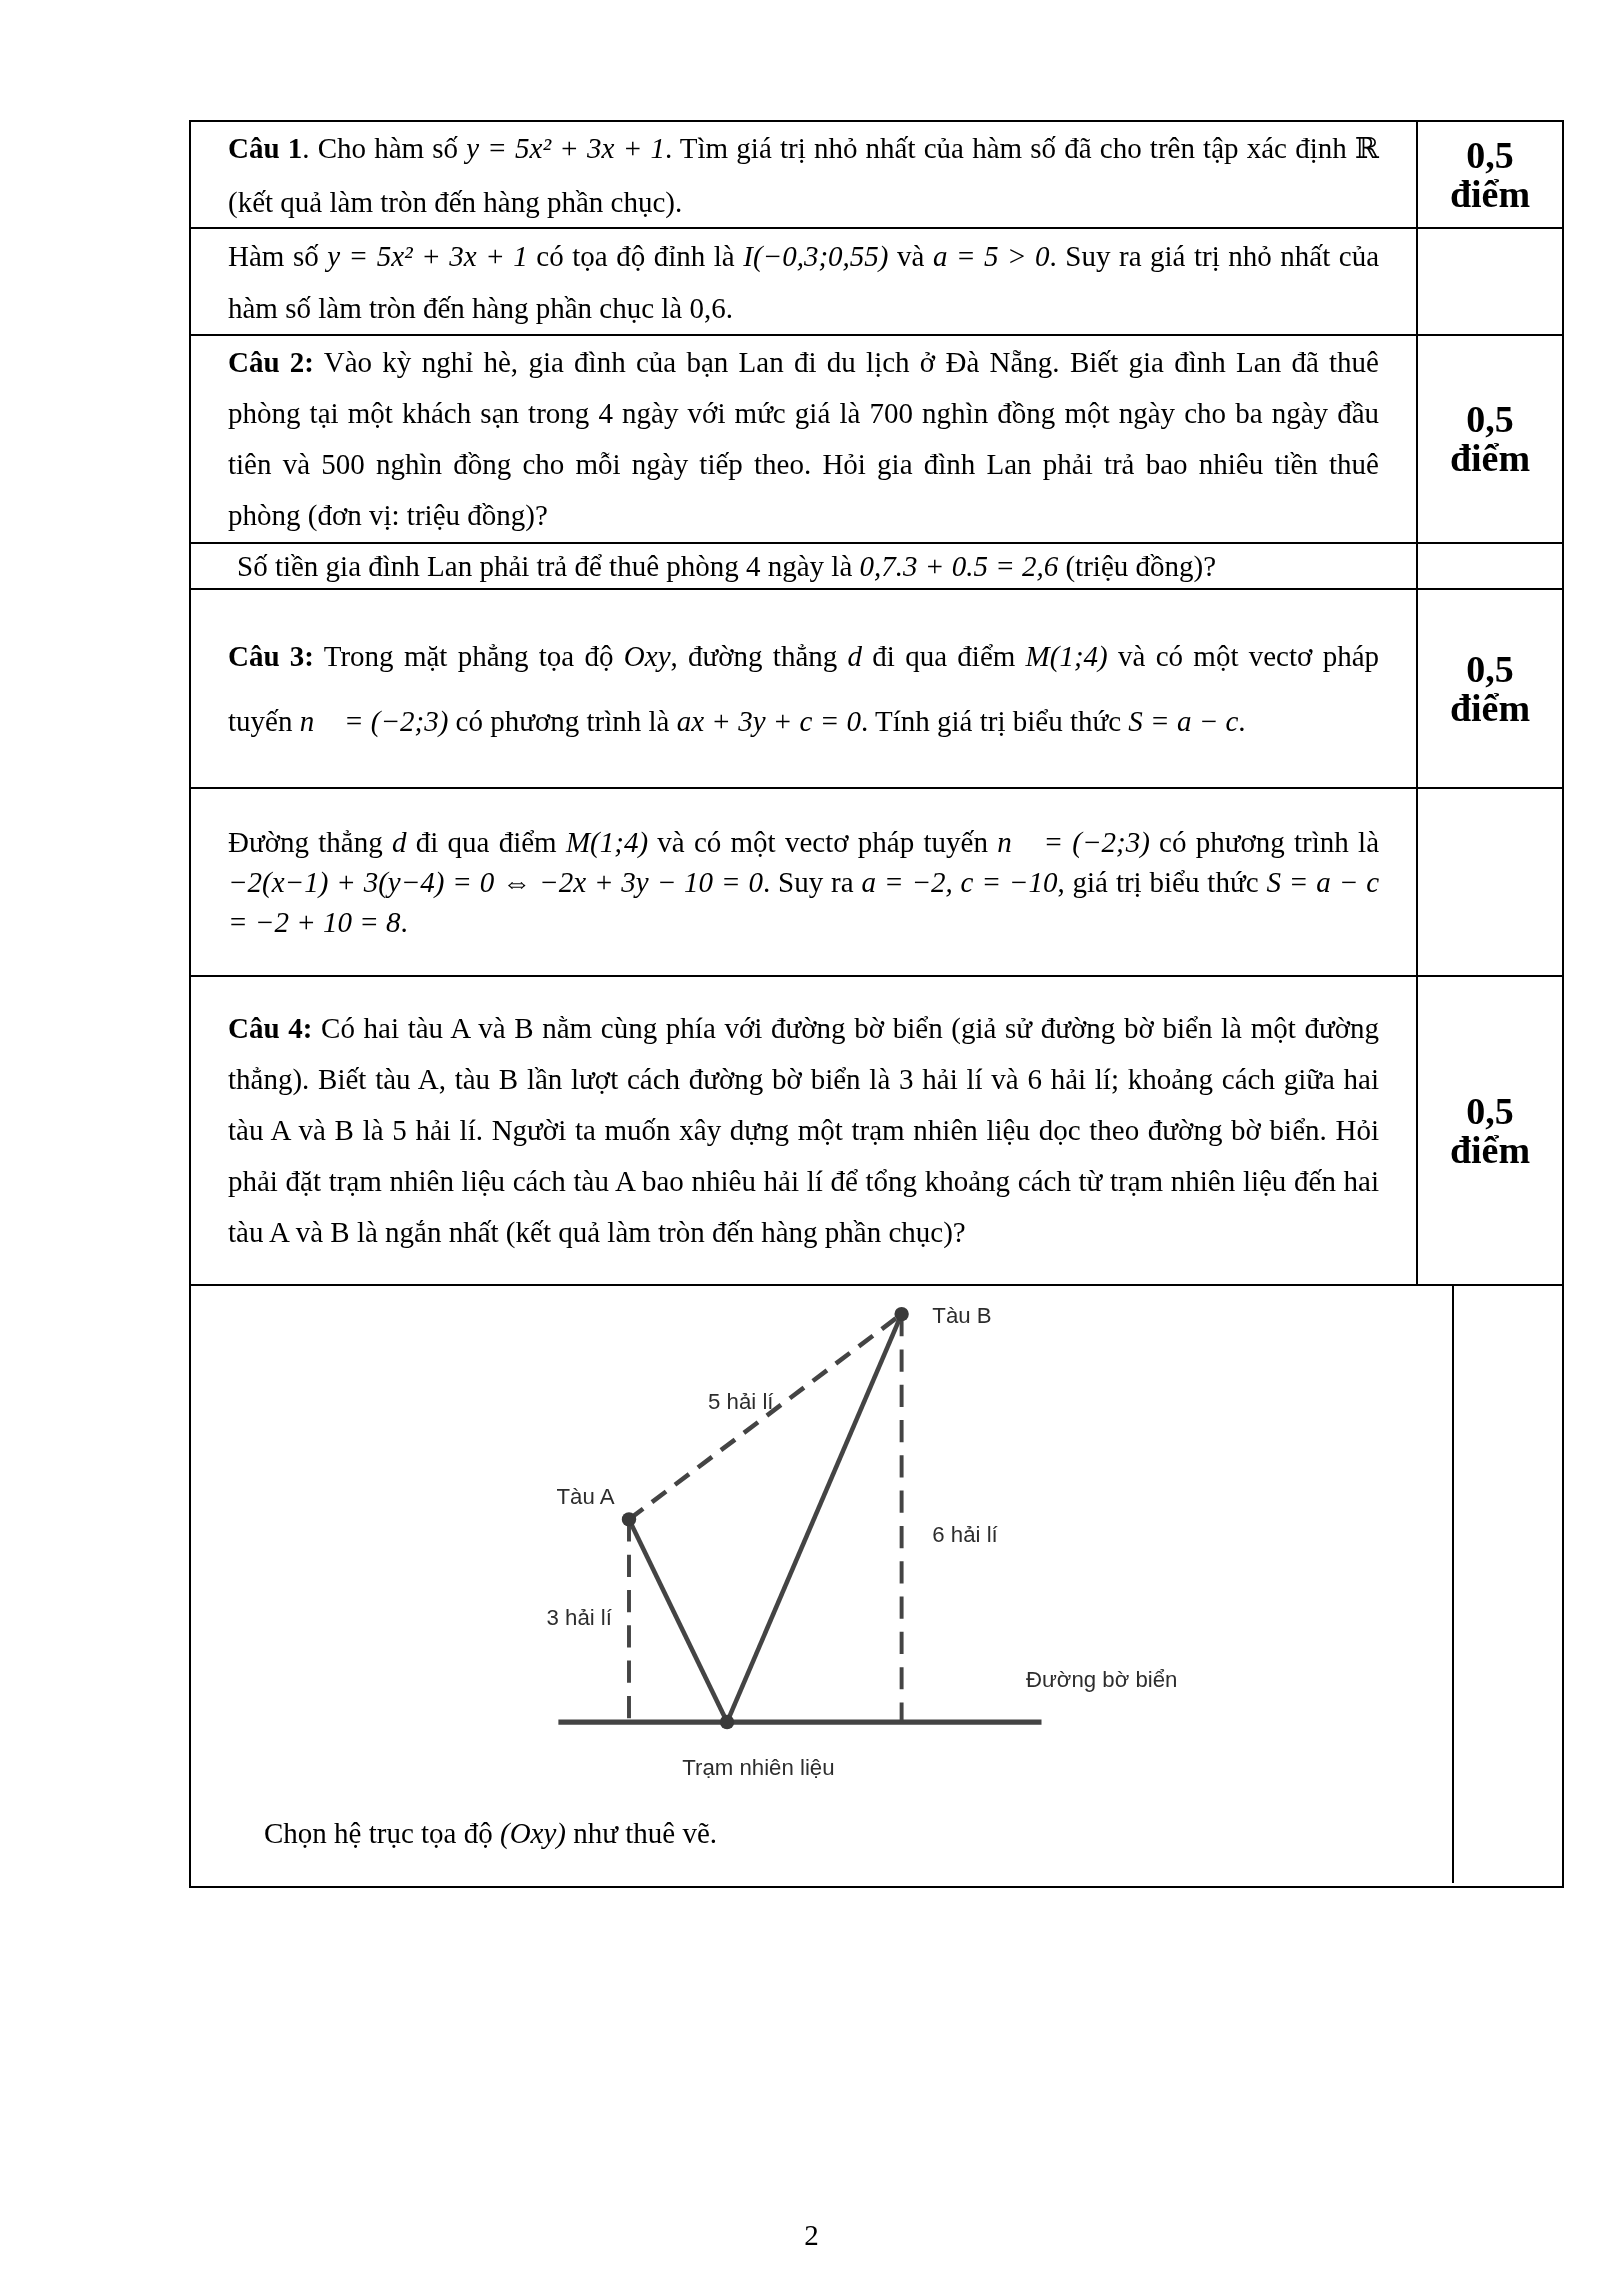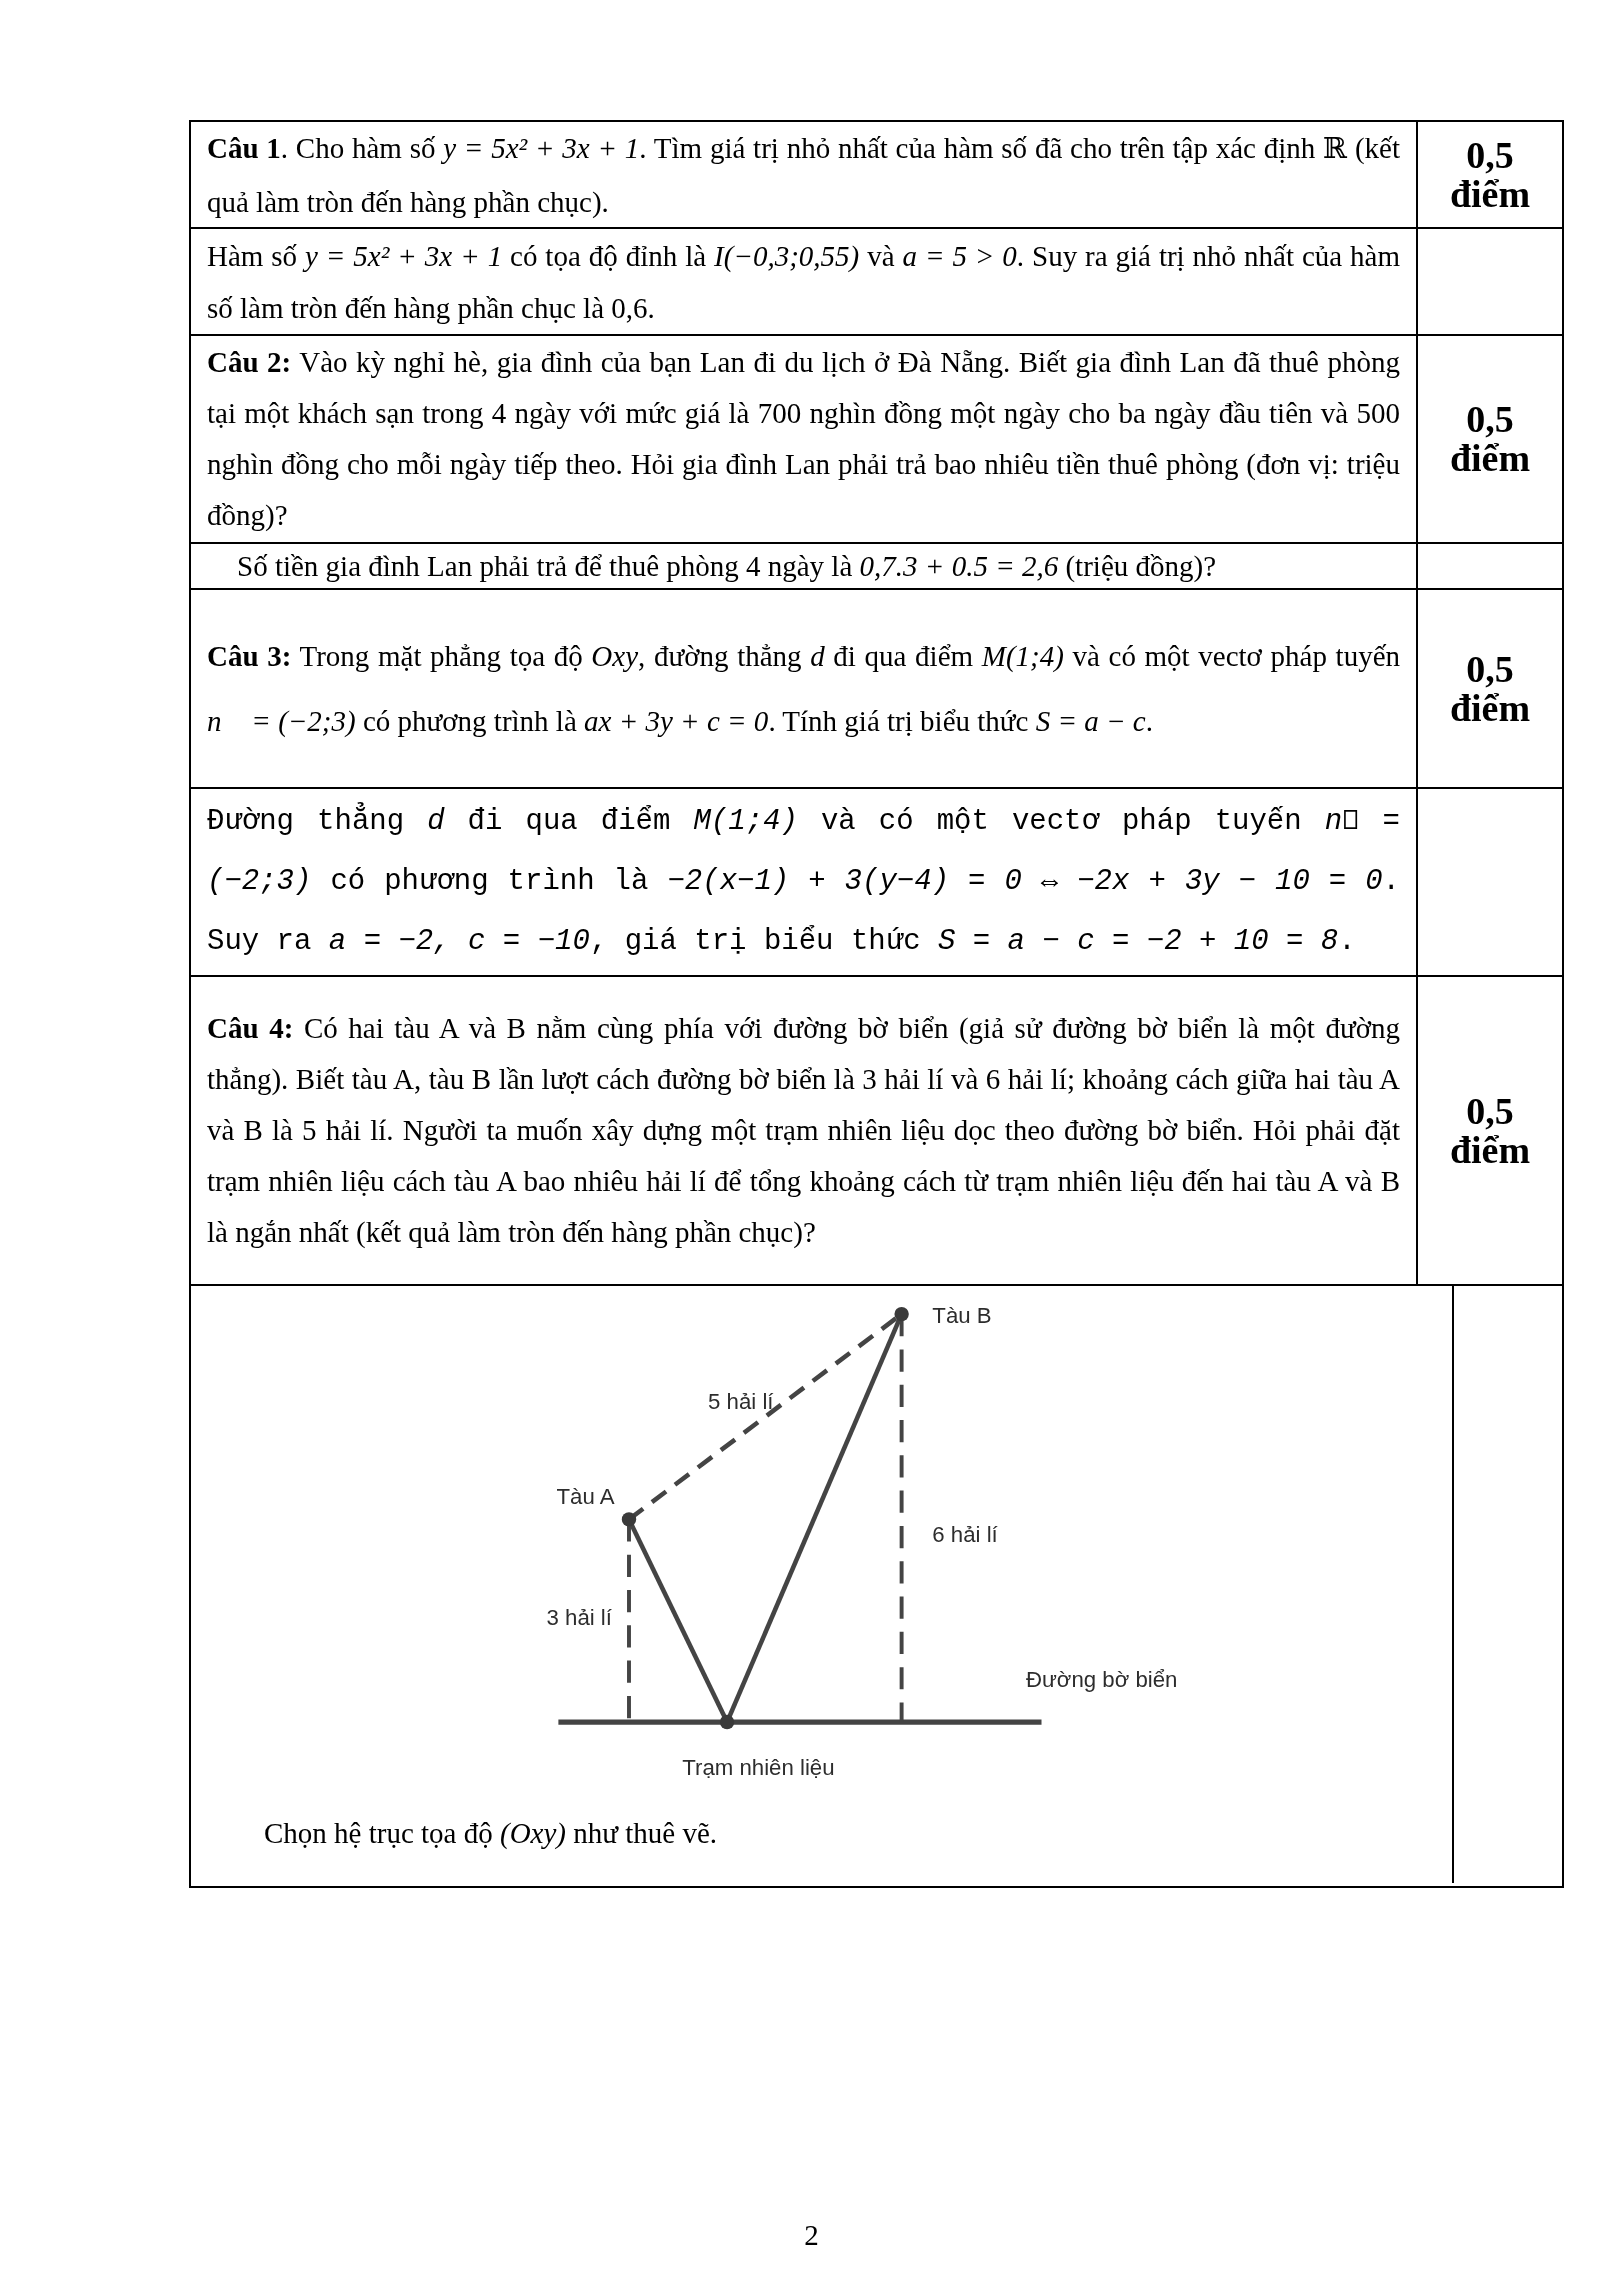--- a/index.html
+++ b/index.html
@@ -15,41 +15,41 @@
     width:1375px; height:1768px;
     border:2.6px solid #000;
     box-sizing:border-box;
     display:flex; flex-direction:column;
   }
   .row { display:flex; box-sizing:border-box; border-bottom:2.6px solid #000; }
   .row:last-child { border-bottom:none; }
   .cell-main {
     width:1227px; box-sizing:border-box;
     border-right:2px solid #000;
-    padding:0 16px;
+    padding:0 37px;
     display:flex; align-items:center;
     font-size:29px;
     text-align:justify;
   }
   .cell-main .txt { width:100%; }
   .cell-score {
     flex:1;
     display:flex; flex-direction:column; align-items:center; justify-content:center;
     font-weight:bold; font-size:38px; line-height:39px;
     text-align:center;
   }
   .qlabel { font-weight:bold; }
   .m { font-style:italic; }
   .u { font-style:normal; }
   .lh82 .txt { line-height:54px; }
   .lh80 .txt { line-height:52px; }
   .lh78 .txt { line-height:51px; }
   .lh60 .txt { line-height:39px; }
   .lh99 .txt { line-height:65px; }
-  .lh95 .txt { line-height:60px;font-family:Liberation Mono, monospace; }
+  .lh95 .txt { line-height:40px; }
   #figure-cell { position:relative; display:block; padding:0;margin-left:36px; }
   #figure-svg { display:block; position:absolute; left:0; top:0; }
   #figure-caption {
     position:absolute; left:37px; bottom:30px;
     font-size:29px; line-height:39px; text-align:left;
   }
   .fig-label {
     font-family:"Liberation Sans","DejaVu Sans",sans-serif;
     font-size:34px;
   }

